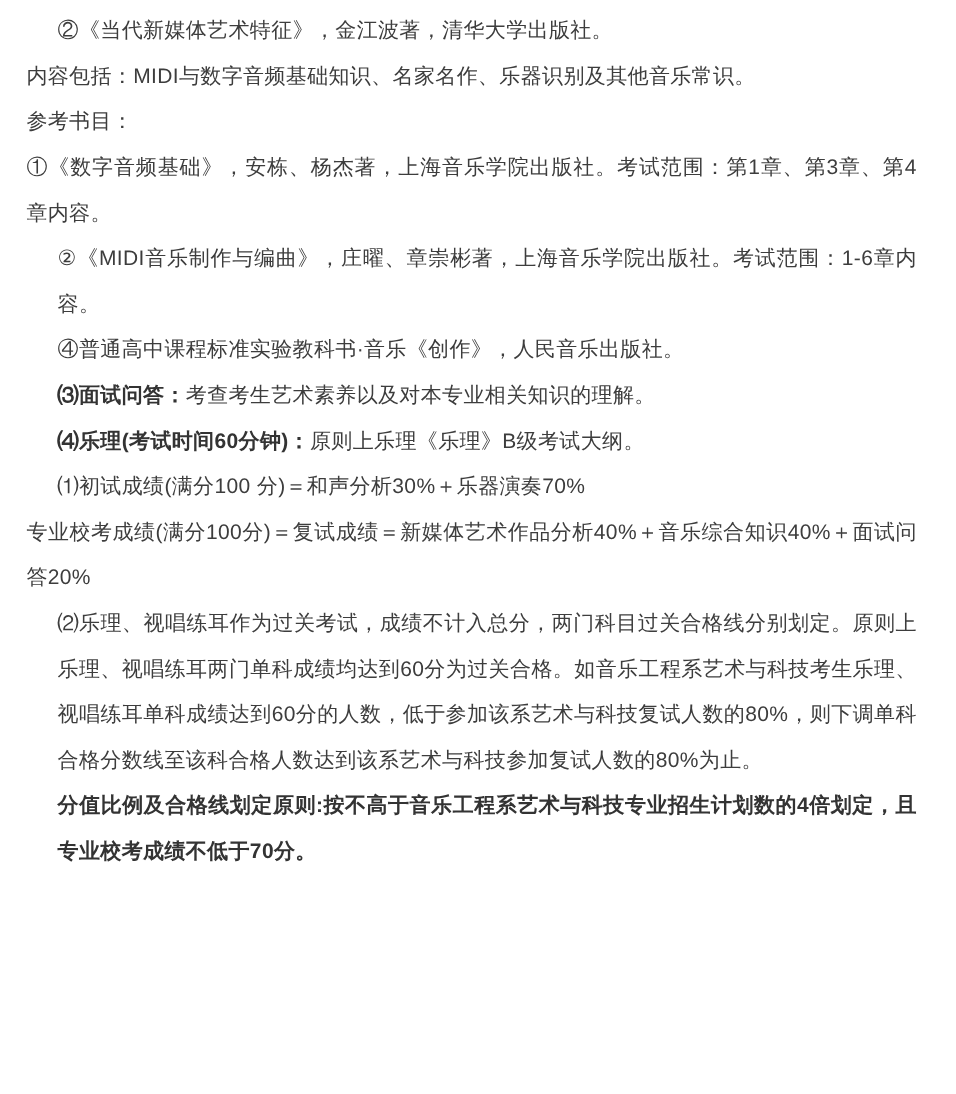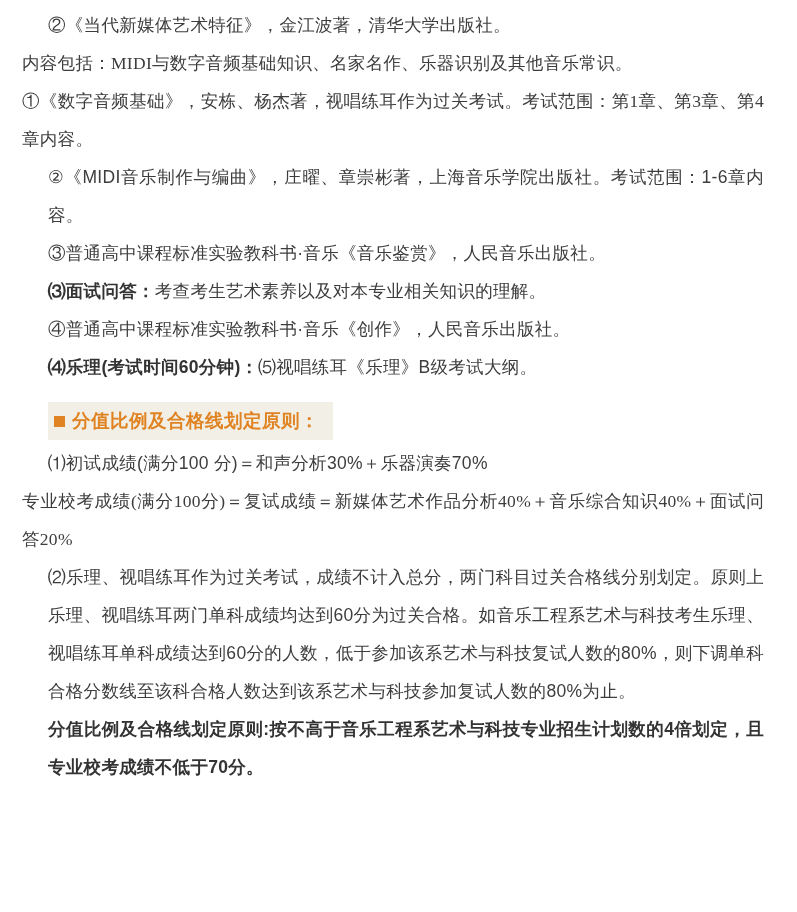--- a/index.html
+++ b/index.html
@@ -27,21 +27,20 @@
     letter-spacing: 0.3px;
     margin: 0;
     text-align: justify;
   }
   .indent1 {
     text-indent: 0;
     padding-left: 26px;
   }
   .flow {
     padding-left: 0;
-    font-family: Liberation Serif, serif;
   }
   .bold {
     font-weight: bold;
     color: #2f2f2f;
   }
   .section-heading {
     margin: 16px 0 4px 0;
     padding-left: 26px;
     display: block;
   }
@@ -72,43 +71,38 @@
 </head>
 <body>
 
 <div class="page">
 
   <p class="para indent1">②《当代新媒体艺术特征》，金江波著，清华大学出版社。</p>
 
 
   <p class="para flow">内容包括：MIDI与数字音频基础知识、名家名作、乐器识别及其他音乐常识。</p>
 
+  <p class="para flow">参考书目：</p>
 
-  <p class="para flow">①《数字音频基础》，安栋、杨杰著，视唱练耳作为过关考试。考试范围：第1章、第3章、第4章内容。</p>
+  <p class="para flow">①《数字音频基础》，安栋、杨杰著，上海音乐学院出版社。考试范围：第1章、第3章、第4章内容。</p>
 
   <p class="para indent1">②《MIDI音乐制作与编曲》，庄曜、章崇彬著，上海音乐学院出版社。考试范围：1-6章内容。</p>
 
-  <p class="para indent1">③普通高中课程标准实验教科书·音乐《音乐鉴赏》，人民音乐出版社。</p>
+
+  <p class="para indent1">④普通高中课程标准实验教科书·音乐《创作》，人民音乐出版社。</p>
 
   <p class="para indent1">
     <span class="b-strong">⑶面试问答：</span><span>考查考生艺术素养以及对本专业相关知识的理解。</span>
   </p>
 
-  <p class="para indent1">④普通高中课程标准实验教科书·音乐《创作》，人民音乐出版社。</p>
-
   <p class="para indent1">
-    <span class="b-strong">⑷乐理(考试时间60分钟)：</span><span>⑸视唱练耳《乐理》B级考试大纲。</span>
+    <span class="b-strong">⑷乐理(考试时间60分钟)：</span><span>原则上乐理《乐理》B级考试大纲。</span>
   </p>
 
 
-  <div class="section-heading">
-    <span class="section-heading-inner">
-      <span class="sq"></span><span>分值比例及合格线划定原则：</span>
-    </span>
-  </div>
 
   <p class="para indent1">⑴初试成绩(满分100 分)＝和声分析30%＋乐器演奏70%</p>
 
   <p class="para flow">专业校考成绩(满分100分)＝复试成绩＝新媒体艺术作品分析40%＋音乐综合知识40%＋面试问答20%</p>
 
   <p class="para indent1">⑵乐理、视唱练耳作为过关考试，成绩不计入总分，两门科目过关合格线分别划定。原则上乐理、视唱练耳两门单科成绩均达到60分为过关合格。如音乐工程系艺术与科技考生乐理、视唱练耳单科成绩达到60分的人数，低于参加该系艺术与科技复试人数的80%，则下调单科合格分数线至该科合格人数达到该系艺术与科技参加复试人数的80%为止。</p>
 
   <p class="para indent1">
     <span class="b-strong">分值比例及合格线划定原则:</span><span class="b-strong">按不高于音乐工程系艺术与科技专业招生计划数的4倍划定，且专业校考成绩不低于70分。</span>
   </p>

